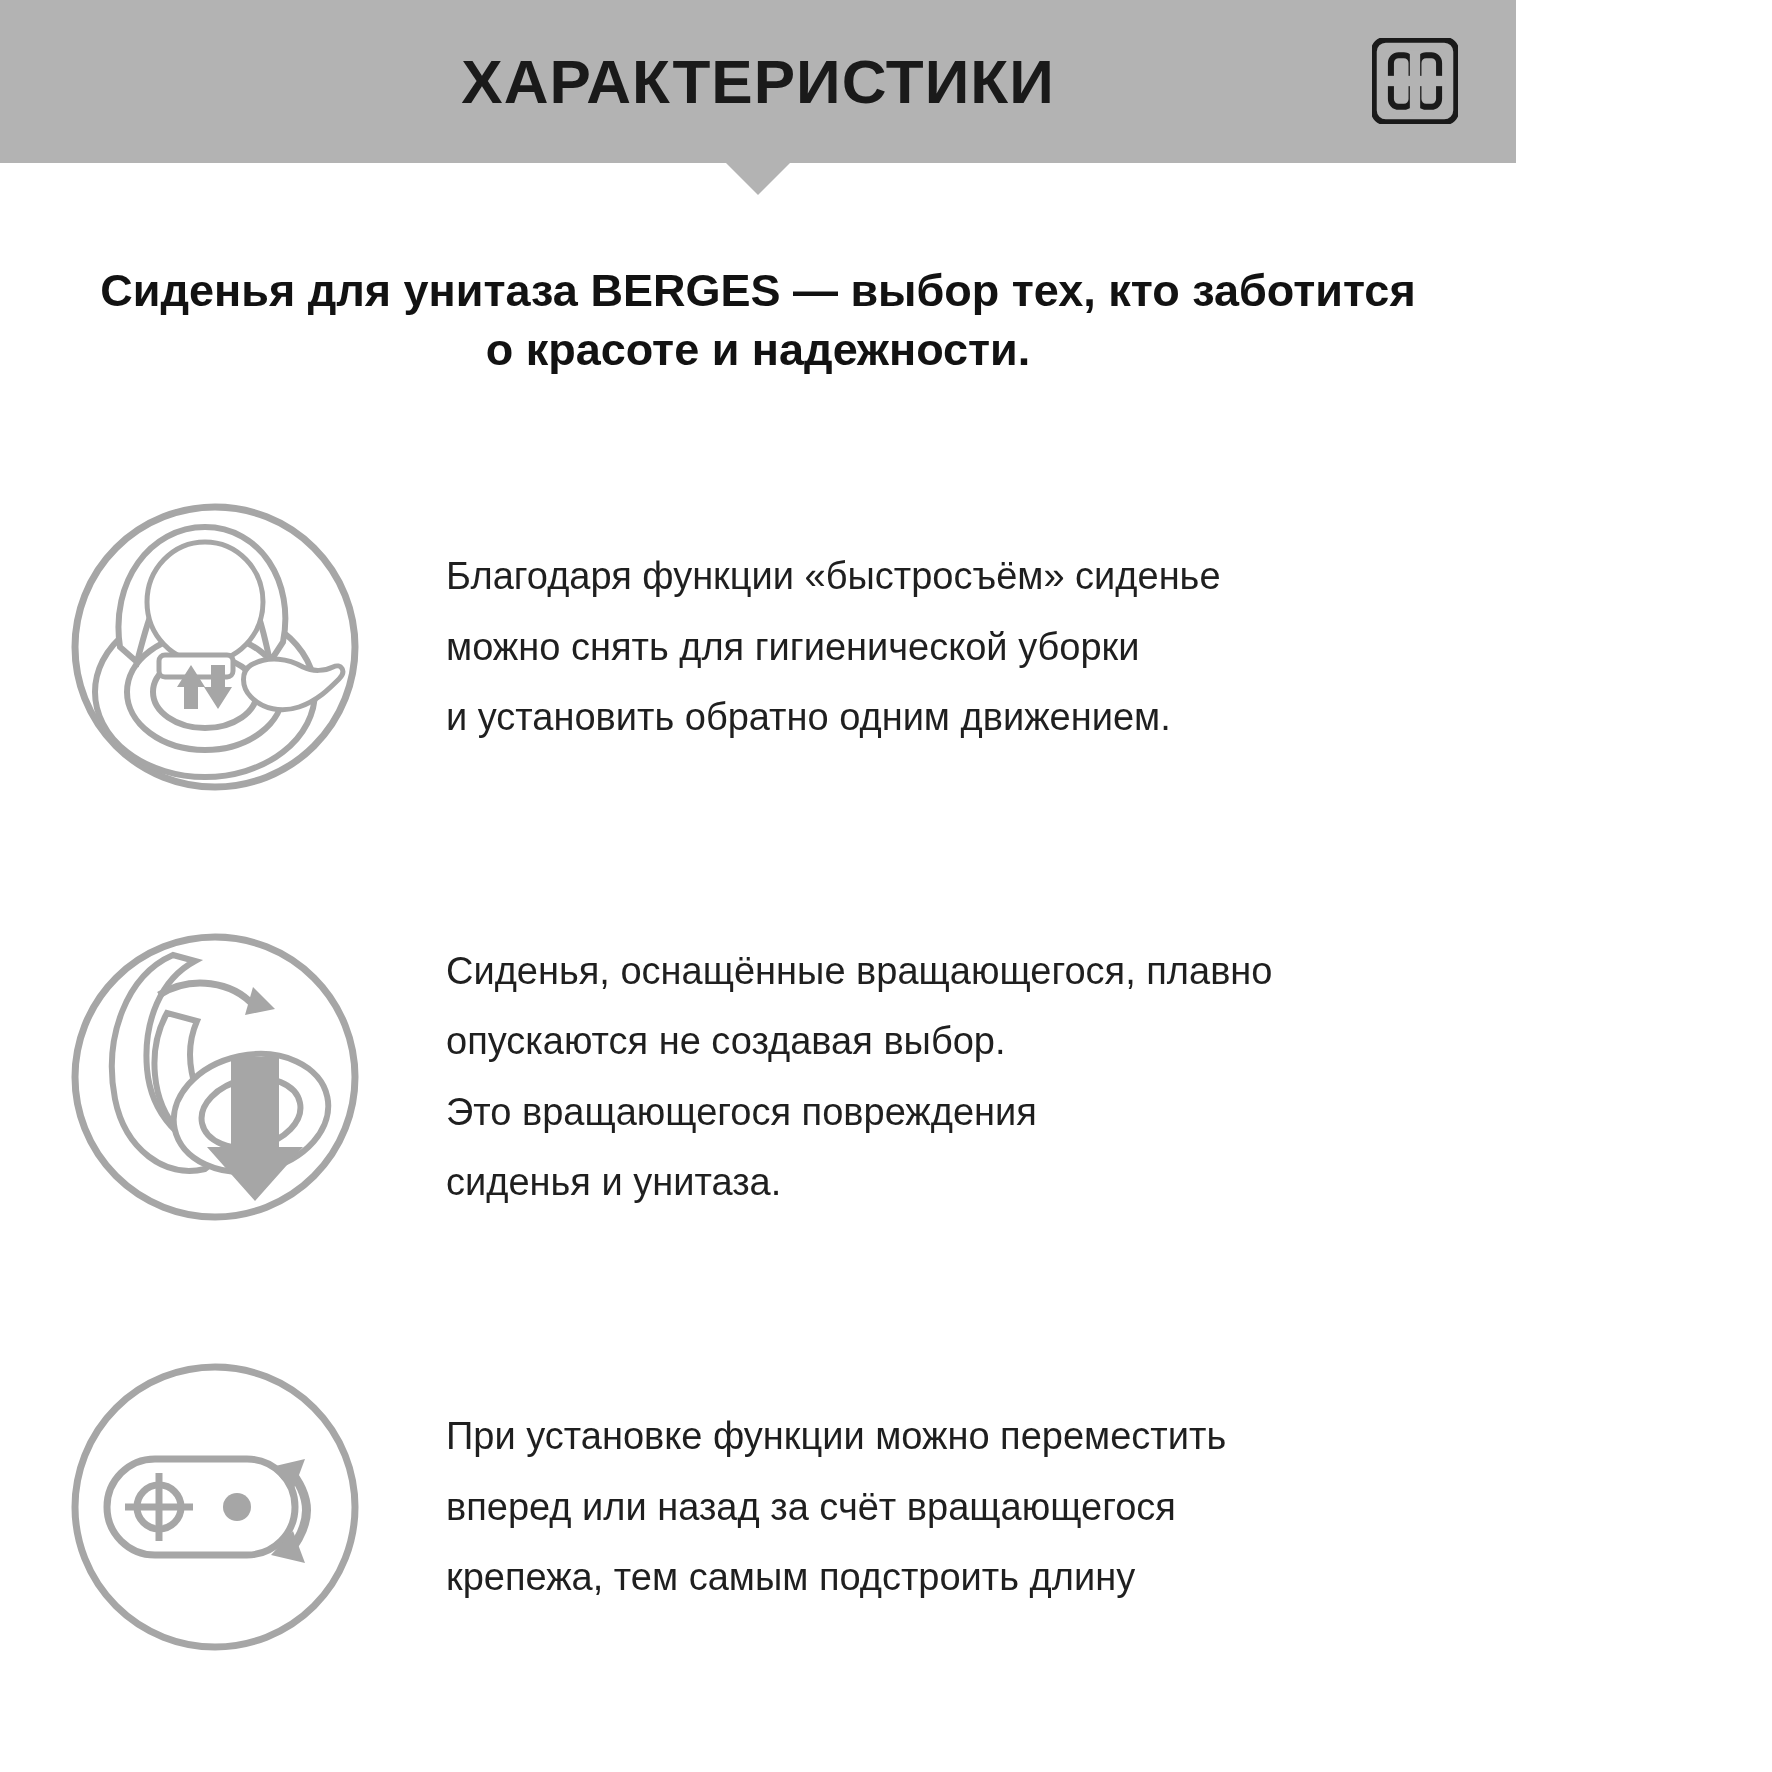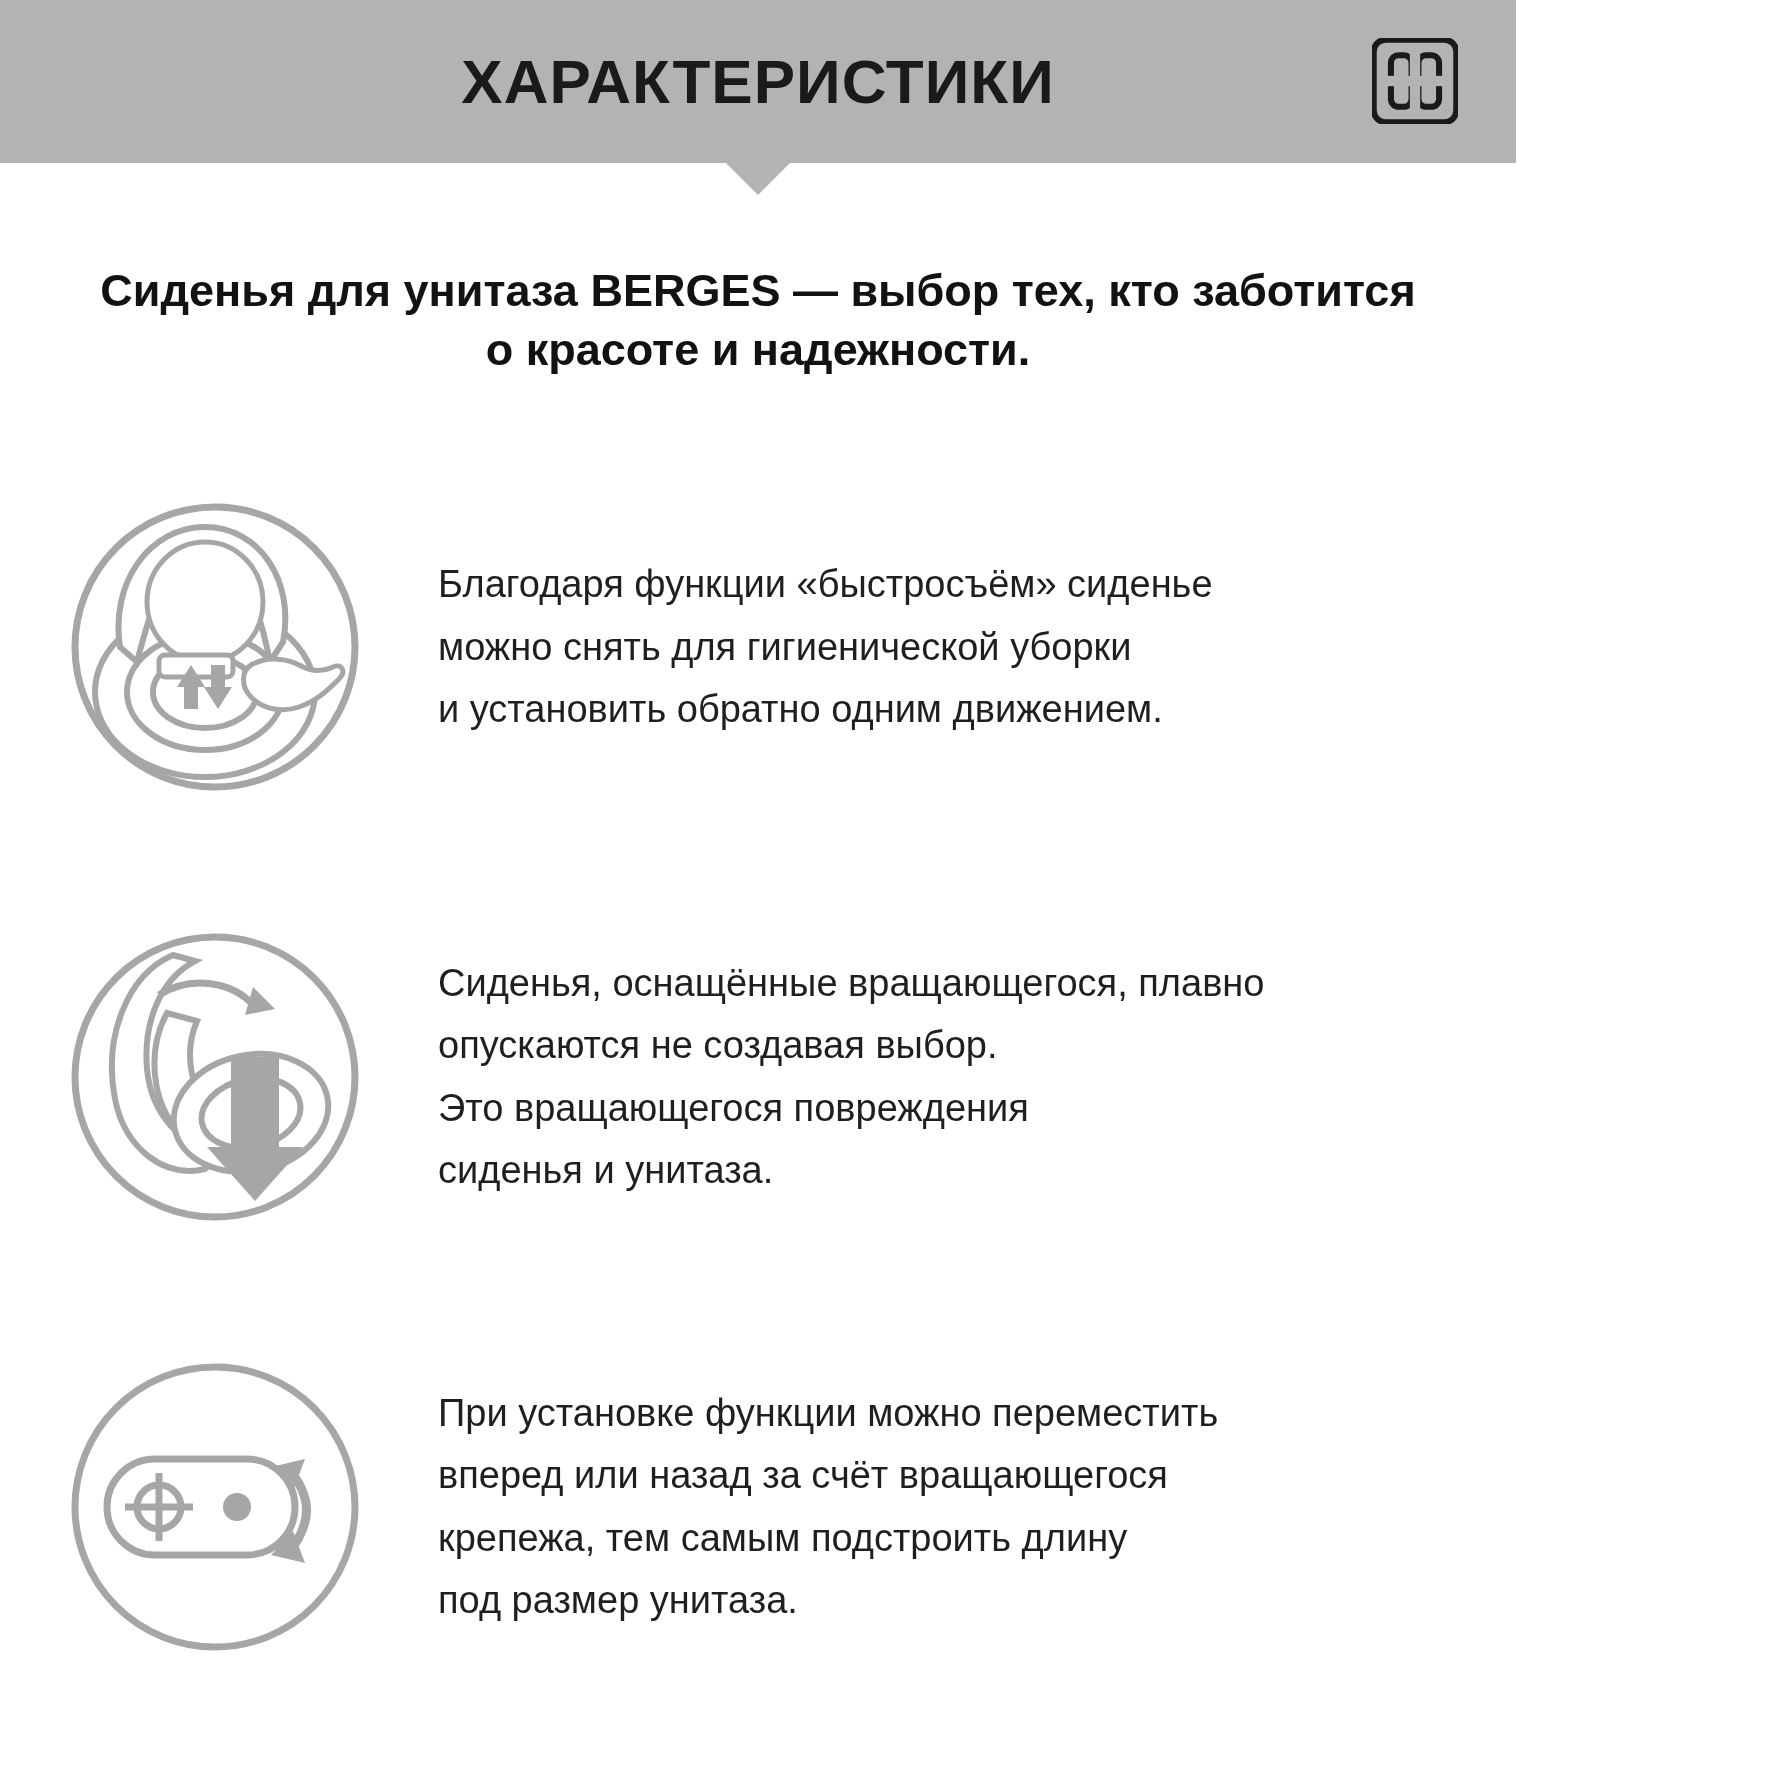--- a/index.html
+++ b/index.html
@@ -93,21 +93,21 @@
   }
 
   .feature-text {
     flex: 1 1 auto;
     padding-right: 150px;
     font-size: 38px;
     line-height: 1.43;
     color: #1f1f1f;
   }
 
-  .feature-text p { margin: 8px; }
+  .feature-text p { margin: 16px; }
 </style>
 </head>
 <body>
 
 <div class="page">
 
   <div class="header">
     <div class="header-title">ХАРАКТЕРИСТИКИ</div>
 
     <div class="logo">
@@ -226,18 +226,17 @@
           <g fill="#a6a6a6">
             <path d="M216 120 l34 -8 l-12 32 z"></path>
             <path d="M216 208 l34 8 l-12 -32 z"></path>
           </g>
         </svg>
       </div>
       <div class="feature-text">
         <p>При установке функции можно переместить</p>
         <p>вперед или назад за счёт вращающегося</p>
         <p>крепежа,  тем самым подстроить длину</p>
-        <p>под размер унитаза.</p>
       </div>
     </div>
 
   </div>
 </div>
 
 </body></html>

